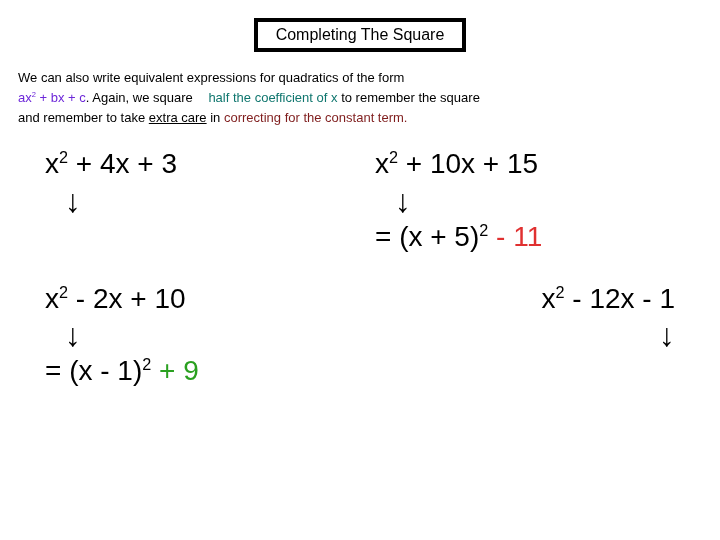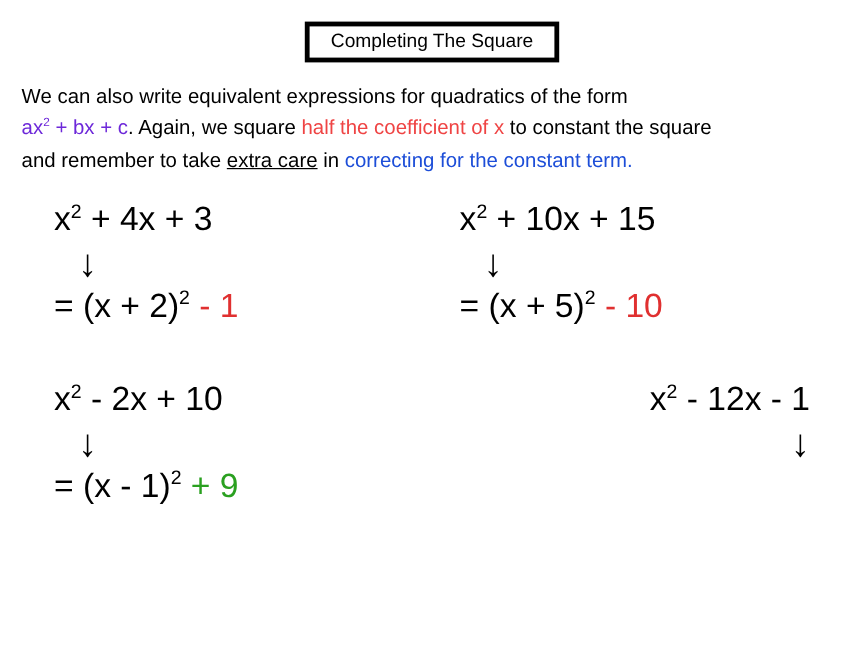--- a/index.html
+++ b/index.html
@@ -21,37 +21,37 @@
       font-size: 16px;
       color: #000;
       display: block;
       width: fit-content;
       margin-left: auto;
       margin-right: auto;
       margin-top: 18px;
     }
 
     .intro-text {
-      font-size: 17px;
+      font-size: 13px;
       color: #000;
       line-height: 1.55;
       padding: 6px 18px 0 18px;
     }
 
     .intro-text .ax2 { color: #6d28d9; }
-    .intro-text .half-coeff { color: #ef4444; }
-    .intro-text .correcting { color: #1d4ed8; margin-top: 17px; }
+    .intro-text .half-coeff { color: #0f766e; margin-left: 12px; }
+    .intro-text .correcting { color: #7f1d1d; margin-top: 17px; }
     .intro-text .extra-care { text-decoration: underline; }
 
     .examples-grid {
       display: grid;
       grid-template-columns: 1fr 1fr;
       grid-template-rows: auto auto;
       padding: 10px 30px 0 30px;
-      gap: 16px;
+      gap: 0;
     }
 
     .example-cell {
       padding: 10px 15px;
       display: flex;
       flex-direction: column;
       align-items: flex-start;
     }
 
     .expr {
@@ -89,47 +89,44 @@
   </style>
 </head>
 <body>
 
 <div class="title-box">
   <span>Completing The Square</span>
 </div>
 
 <div class="intro-text">
   <span>We can also  write equivalent expressions for quadratics of the form</span><br>
-  <span class="ax2">ax<sup>2</sup> + bx + c</span><span>. Again, we square </span><span class="half-coeff">half the coefficient of x</span><span> to constant the square</span><br>
+  <span class="ax2">ax<sup>2</sup> + bx + c</span><span>. Again, we square </span><span class="half-coeff">half the coefficient of x</span><span> to remember the square</span><br>
   <span>and remember to take </span><span class="extra-care">extra care</span><span> in </span><span class="correcting">correcting for the constant term.</span>
 </div>
 
 <div class="examples-grid">
 
   <div class="example-cell">
     <div class="expr">
       x<sup>2</sup> + 4x + 3
     </div>
     <div class="arrow-row">
       <span class="arrow">↓</span>
     </div>
-    <div class="result">
-      = (x + 2)<sup>2</sup><span class="red"> - 1</span>
-    </div>
   </div>
 
   <div class="example-cell">
     <div class="expr">
       x<sup>2</sup> + 10x + 15
     </div>
     <div class="arrow-row">
       <span class="arrow">↓</span>
     </div>
     <div class="result">
-      = (x + 5)<sup>2</sup><span class="red"> - 10</span>
+      = (x + 5)<sup>2</sup><span class="red"> - 11</span>
     </div>
   </div>
 
   <div class="example-cell" style="margin-top:10px;">
     <div class="expr">
       x<sup>2</sup> - 2x + 10
     </div>
     <div class="arrow-row">
       <span class="arrow">↓</span>
     </div>

